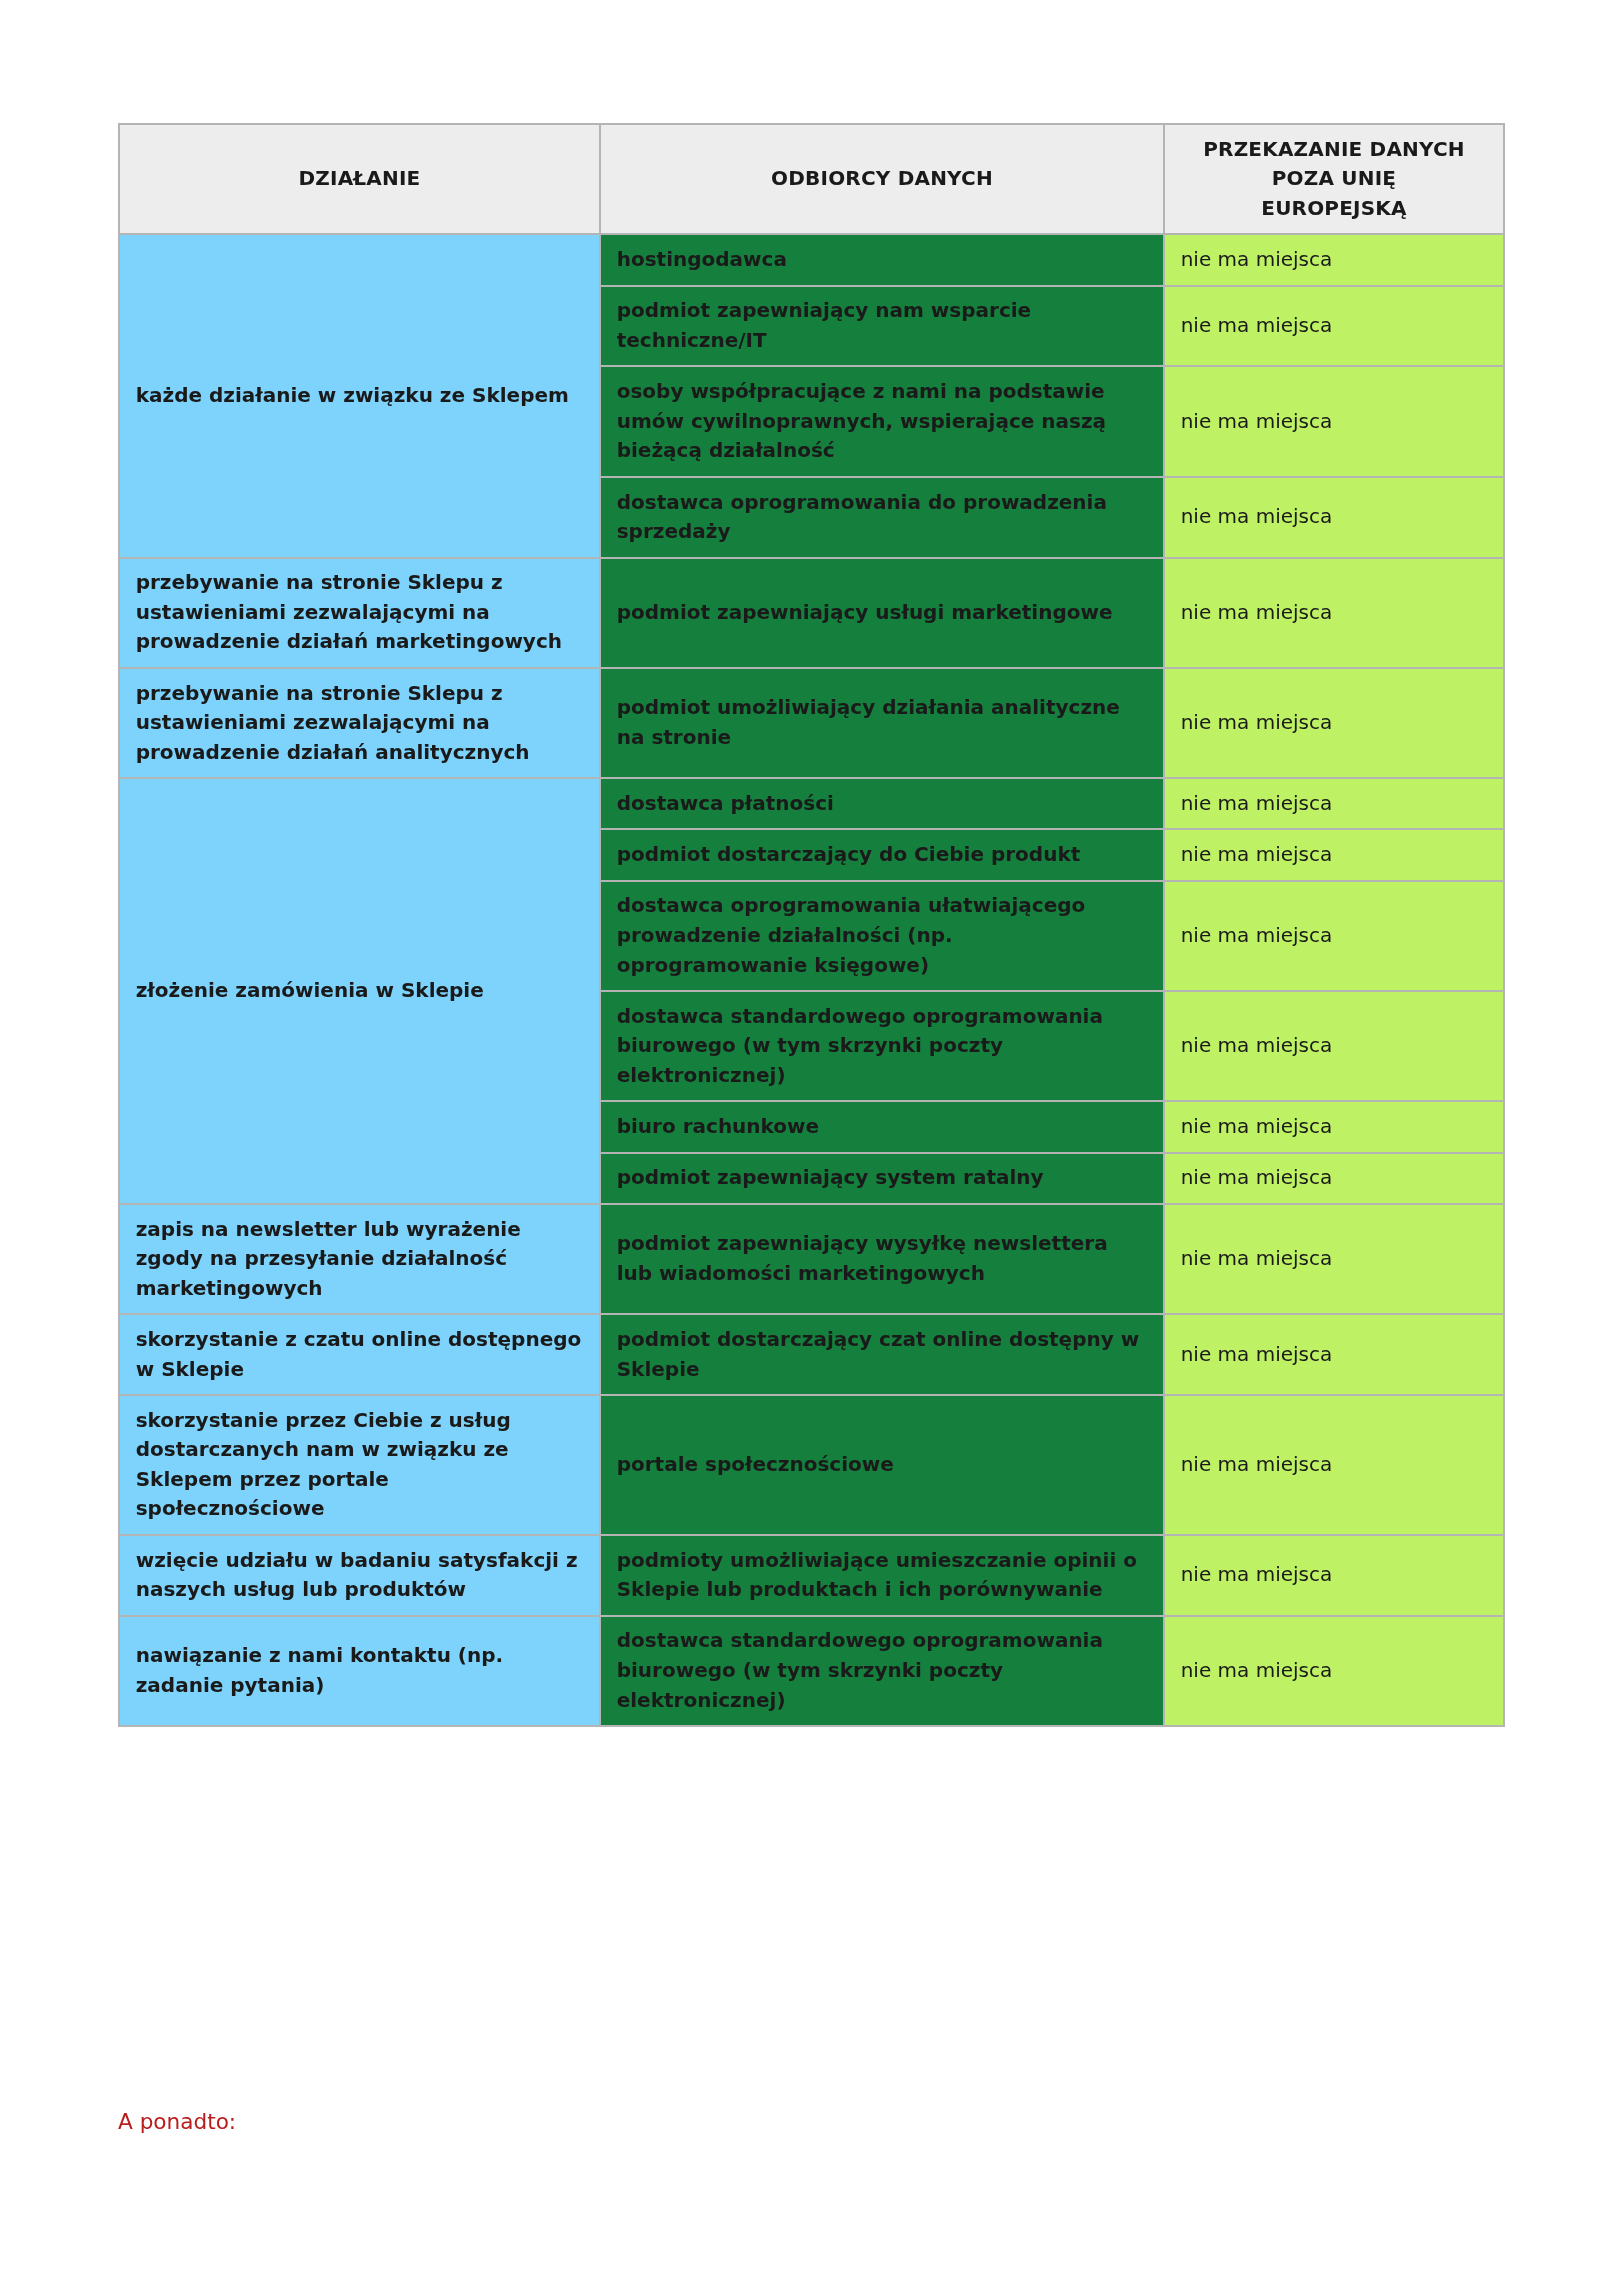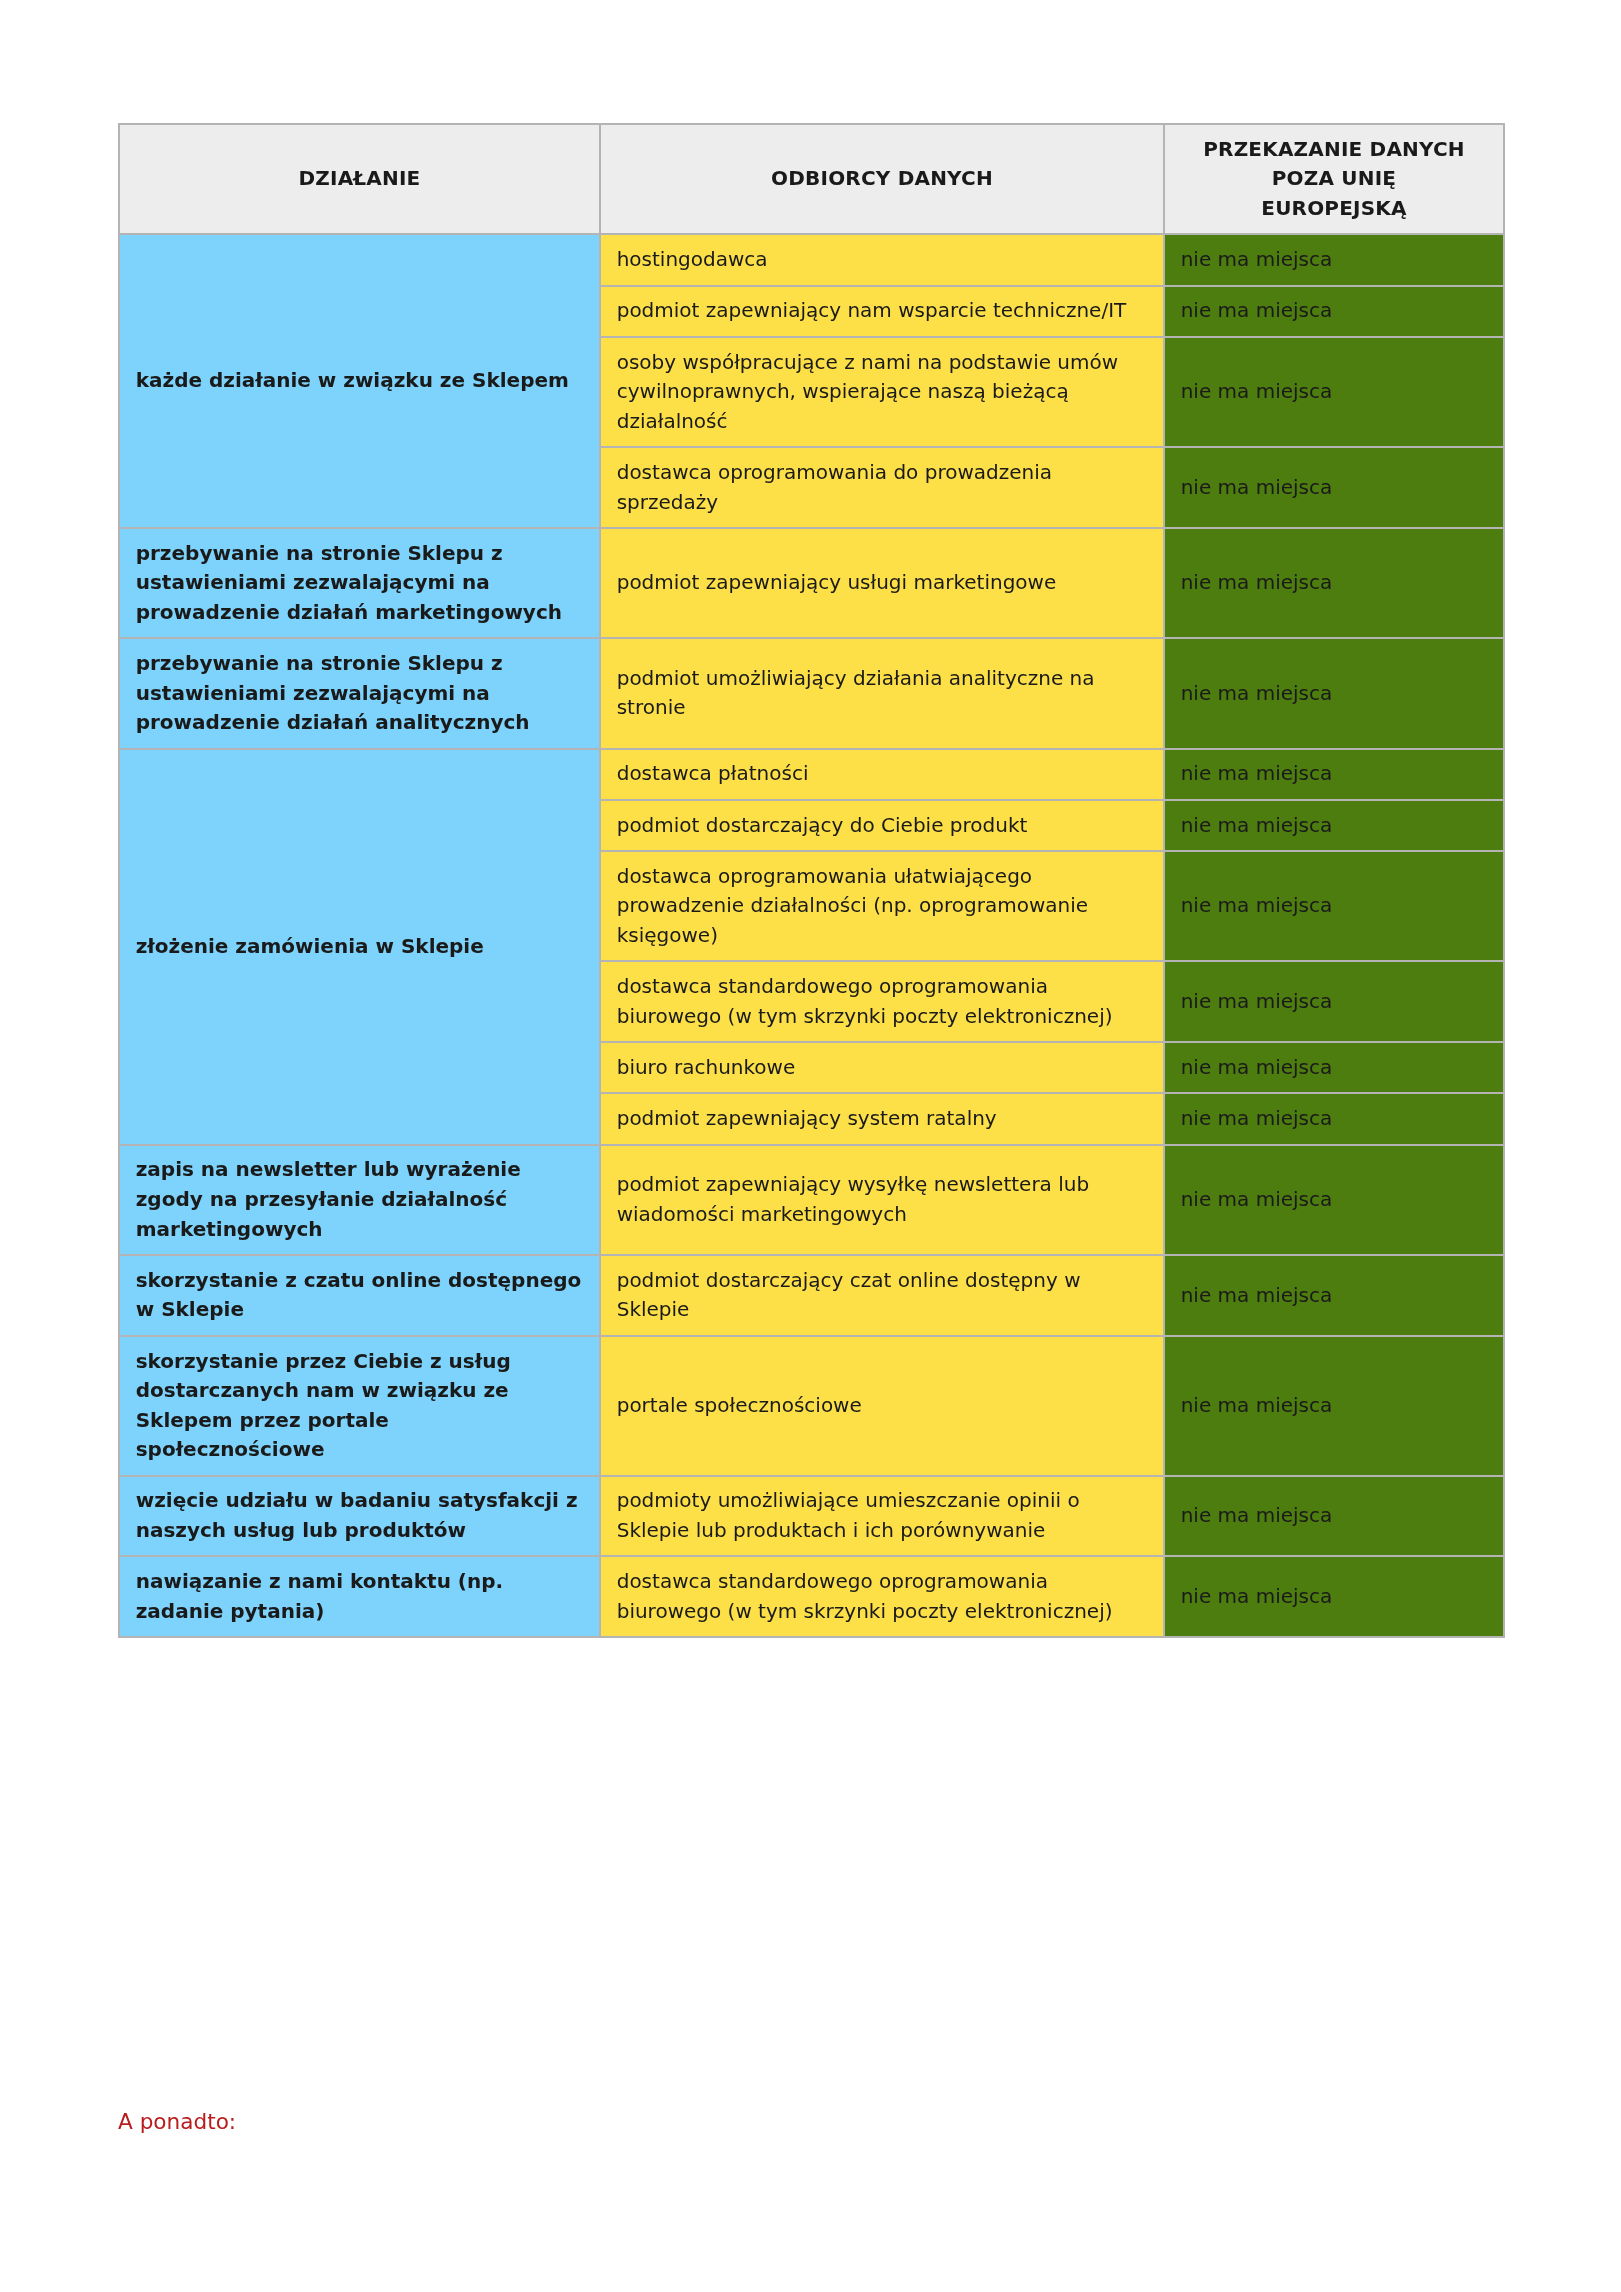--- a/index.html
+++ b/index.html
@@ -67,28 +67,28 @@
   }
 
   td.action-cell {
     background: #7dd3fc;
     font-weight: bold;
     font-size: 20px;
     line-height: 1.55;
   }
 
   td.recipient-cell {
-    background: #fde047;
-    font-weight: normal;
+    background: #15803d;
+    font-weight: bold;
     font-size: 20px;
     line-height: 1.55;
   }
 
   td.transfer-cell {
-    background: #4d7c0f;
+    background: #bef264;
     font-weight: normal;
     font-size: 20px;
   }
 
   .footnote {
     position: absolute;
     left: 118px;
     top: 2109px;
     font-size: 21.6px;
     font-weight: normal;

